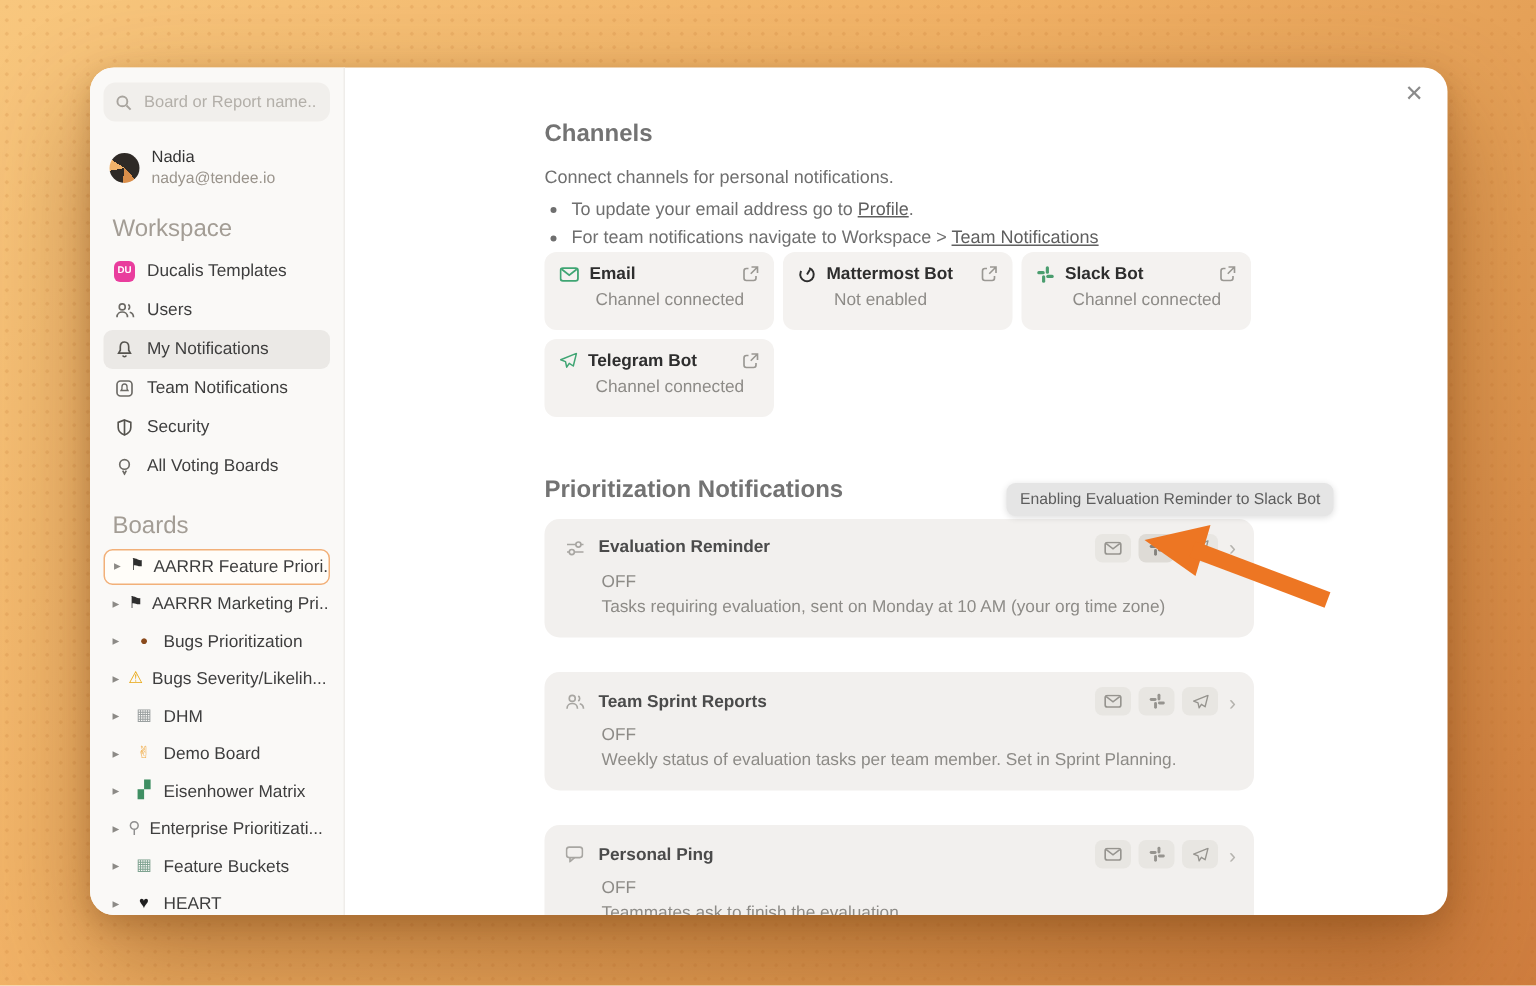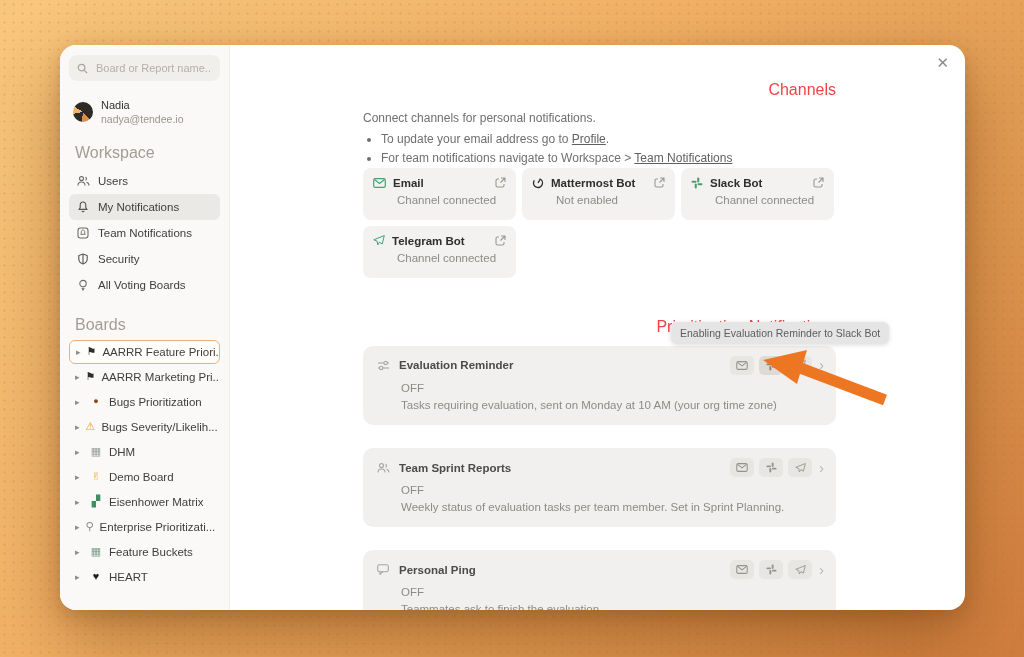--- a/index.html
+++ b/index.html
@@ -59,21 +59,21 @@
   }
   .board.highlight{border:1px solid #f2b079;background:#fffdf9;height:22px;}
   .caret{font-size:9px;color:#8c8a86;width:8px;}
   .bicon{width:14px;font-size:11px;text-align:center;line-height:1;}
   .bi0,.bi1{color:#2e2e2e;} .bi2{color:#8a4a1c;font-size:9px;} .bi3{color:#e8a713;}
   .bi4{color:#9aa0a0;} .bi5{color:#f0a73c;} .bi6{color:#3f8f63;} .bi7{color:#8f8f8f;}
   .bi8{color:#7fa391;} .bi9{color:#1f1f1f;}
   
   .main{flex:1;padding:36px 0 0 133px;position:relative;overflow:hidden;}
   .content{width:473px;}
-  h2{font-size:16px;font-weight:400;color:#ef4444;margin:0 0 10px;text-align:right;}
+  h2{font-size:16px;font-weight:700;color:#737373;margin:0 0 10px;}
   .sub{font-size:12px;color:#6f6f6f;line-height:1.55;}
   .bullets{margin:2px 0 0;padding-left:18px;font-size:12px;color:#6f6f6f;line-height:1.6;}
   .bullets a{color:#5f5f5f;text-decoration:underline;cursor:pointer;}
   .ch-grid{display:flex;flex-wrap:wrap;gap:6px;}
   .ch-card{
     width:153px;height:52px;background:#f4f2f0;border-radius:8px;box-sizing:border-box;
     padding:9px 10px;cursor:pointer;
   }
   .ch-top{display:flex;align-items:center;gap:7px;}
   .ch-title{font-size:11.5px;font-weight:bold;color:#2e2e2e;flex:1;white-space:nowrap;}
@@ -127,20 +127,24 @@
       <div class="avatar"></div>
       <div>
         <div class="name">Nadia</div>
         <div class="email">nadya@tendee.io</div>
       </div>
     </div>
 
     <div class="sec-label">Workspace</div>
 
     <div class="sb-item">
+      <span class="chip-du">DU</span>
+      <span>Ducalis Templates</span>
+    </div>
+    <div class="sb-item">
       <span class="wicon">
         <svg width="13" height="12" viewBox="0 0 13 12">
             <circle cx="4.5" cy="3.6" r="2" fill="none" stroke="#6d6b66" stroke-width="1.1"></circle>
             <path d="M1 10.5 C1 8 3 7 4.5 7 C6 7 8 8 8 10.5" fill="none" stroke="#6d6b66" stroke-width="1.1"></path>
             <path d="M8.5 2 a2 2 0 0 1 0 3.4 M9.5 7.2 C11 7.6 12 8.8 12 10.5" fill="none" stroke="#6d6b66" stroke-width="1.1"></path>
           </svg>
       </span>
       <span>Users</span>
     </div>
     <div class="sb-item selected">

